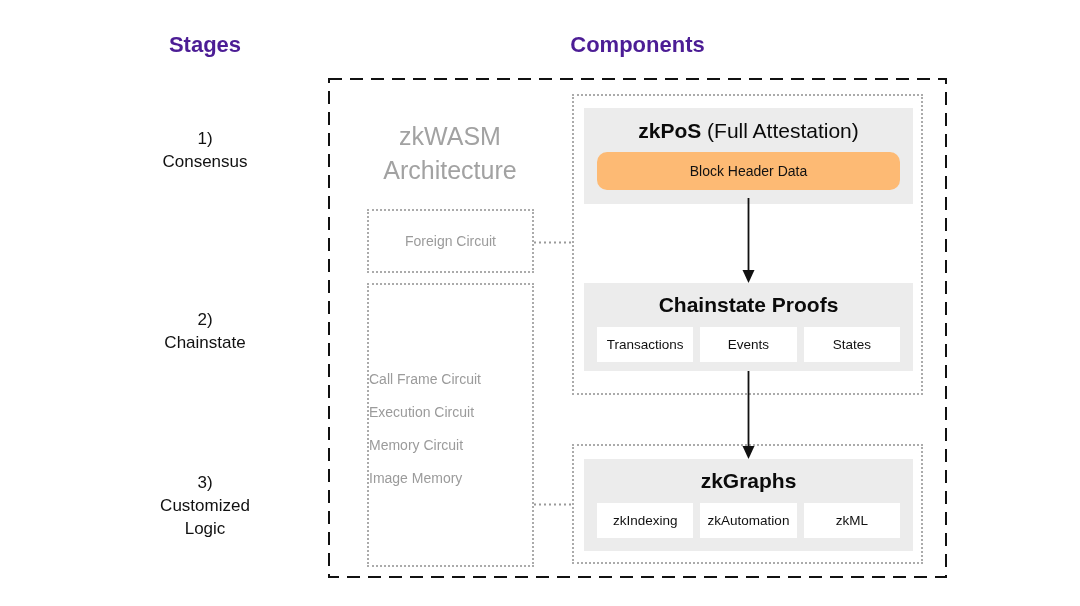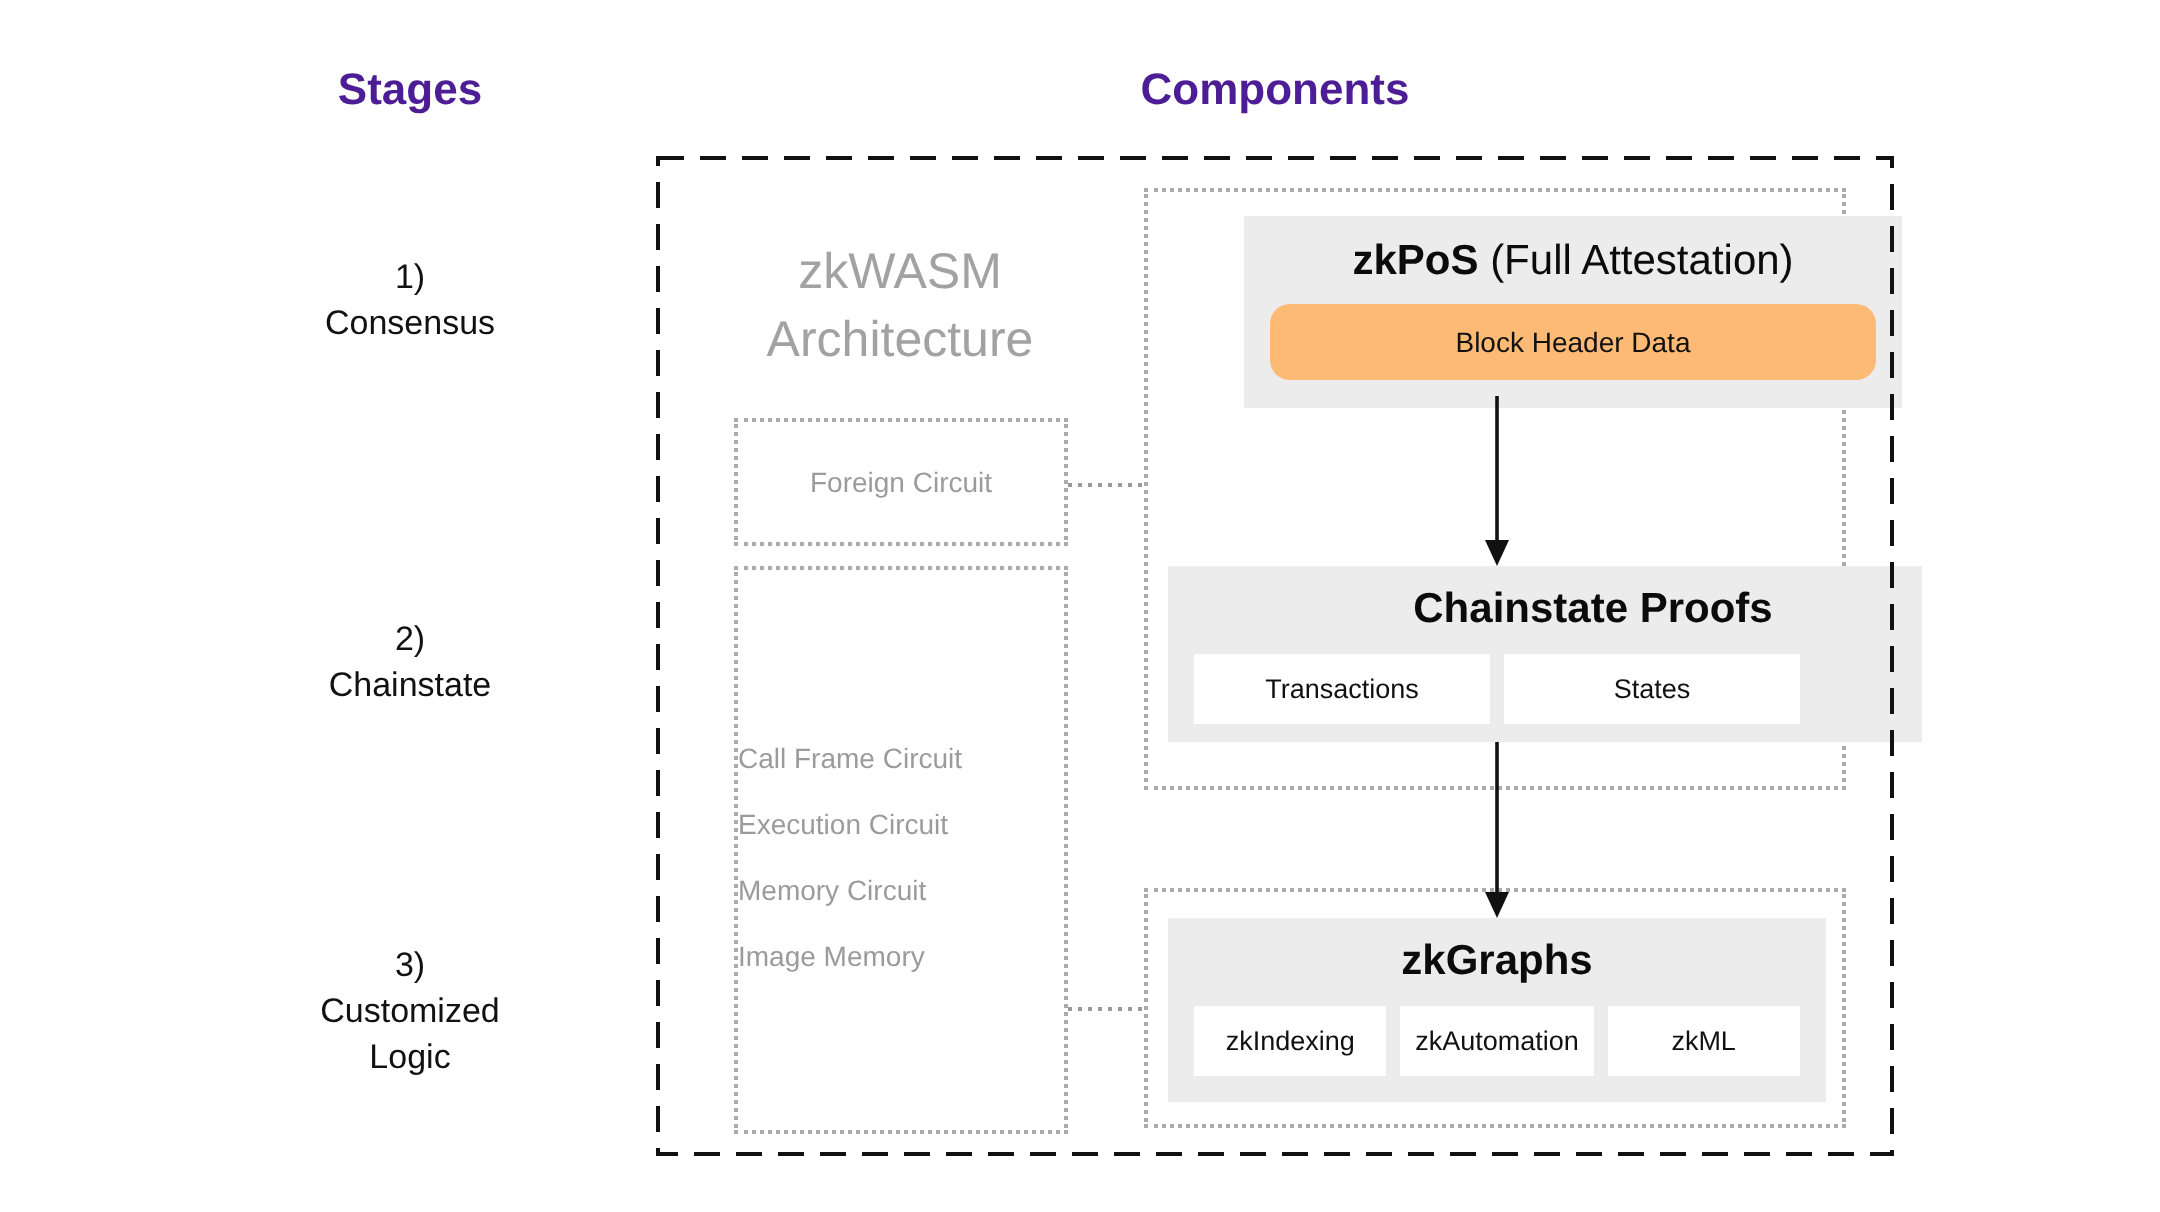--- a/index.html
+++ b/index.html
@@ -76,22 +76,22 @@
   }
   .top-container { left: 572px; top: 94px; width: 351px; height: 301px; }
   .zkgraphs-container { left: 572px; top: 444px; width: 351px; height: 120px; }
 
   
   .gray-box {
     position: absolute;
     background: #ececec;
     z-index: 2;
   }
-  .zkpos-box { left: 584px; top: 108px; width: 329px; height: 96px; margin-left: 38px; }
-  .chainstate-box { left: 584px; top: 283px; width: 329px; height: 88px; padding-left: 48px; }
+  .zkpos-box { left: 584px; top: 108px; width: 329px; height: 96px; }
+  .chainstate-box { left: 584px; top: 283px; width: 329px; height: 88px; }
   .zkgraphs-box { left: 584px; top: 459px; width: 329px; height: 92px; }
 
   .panel-title {
     text-align: center;
     font-size: 21px;
     padding-top: 11px;
     color: #0b0b0b;
     white-space: nowrap;
   }
   .panel-title .tb { font-weight: bold; }
@@ -172,20 +172,21 @@
 
   <div class="gray-box zkpos-box">
     <div class="panel-title"><span class="tb">zkPoS</span><span> (Full Attestation)</span></div>
     <div class="white-box-wide">Block Header Data</div>
   </div>
 
   <div class="gray-box chainstate-box">
     <div class="panel-title bold">Chainstate Proofs</div>
     <div class="white-row">
       <div class="cell">Transactions</div>
+      <div class="cell">Events</div>
       <div class="cell">States</div>
     </div>
   </div>
 
   <div class="gray-box zkgraphs-box">
     <div class="panel-title bold">zkGraphs</div>
     <div class="white-row">
       <div class="cell">zkIndexing</div>
       <div class="cell">zkAutomation</div>
       <div class="cell">zkML</div>

